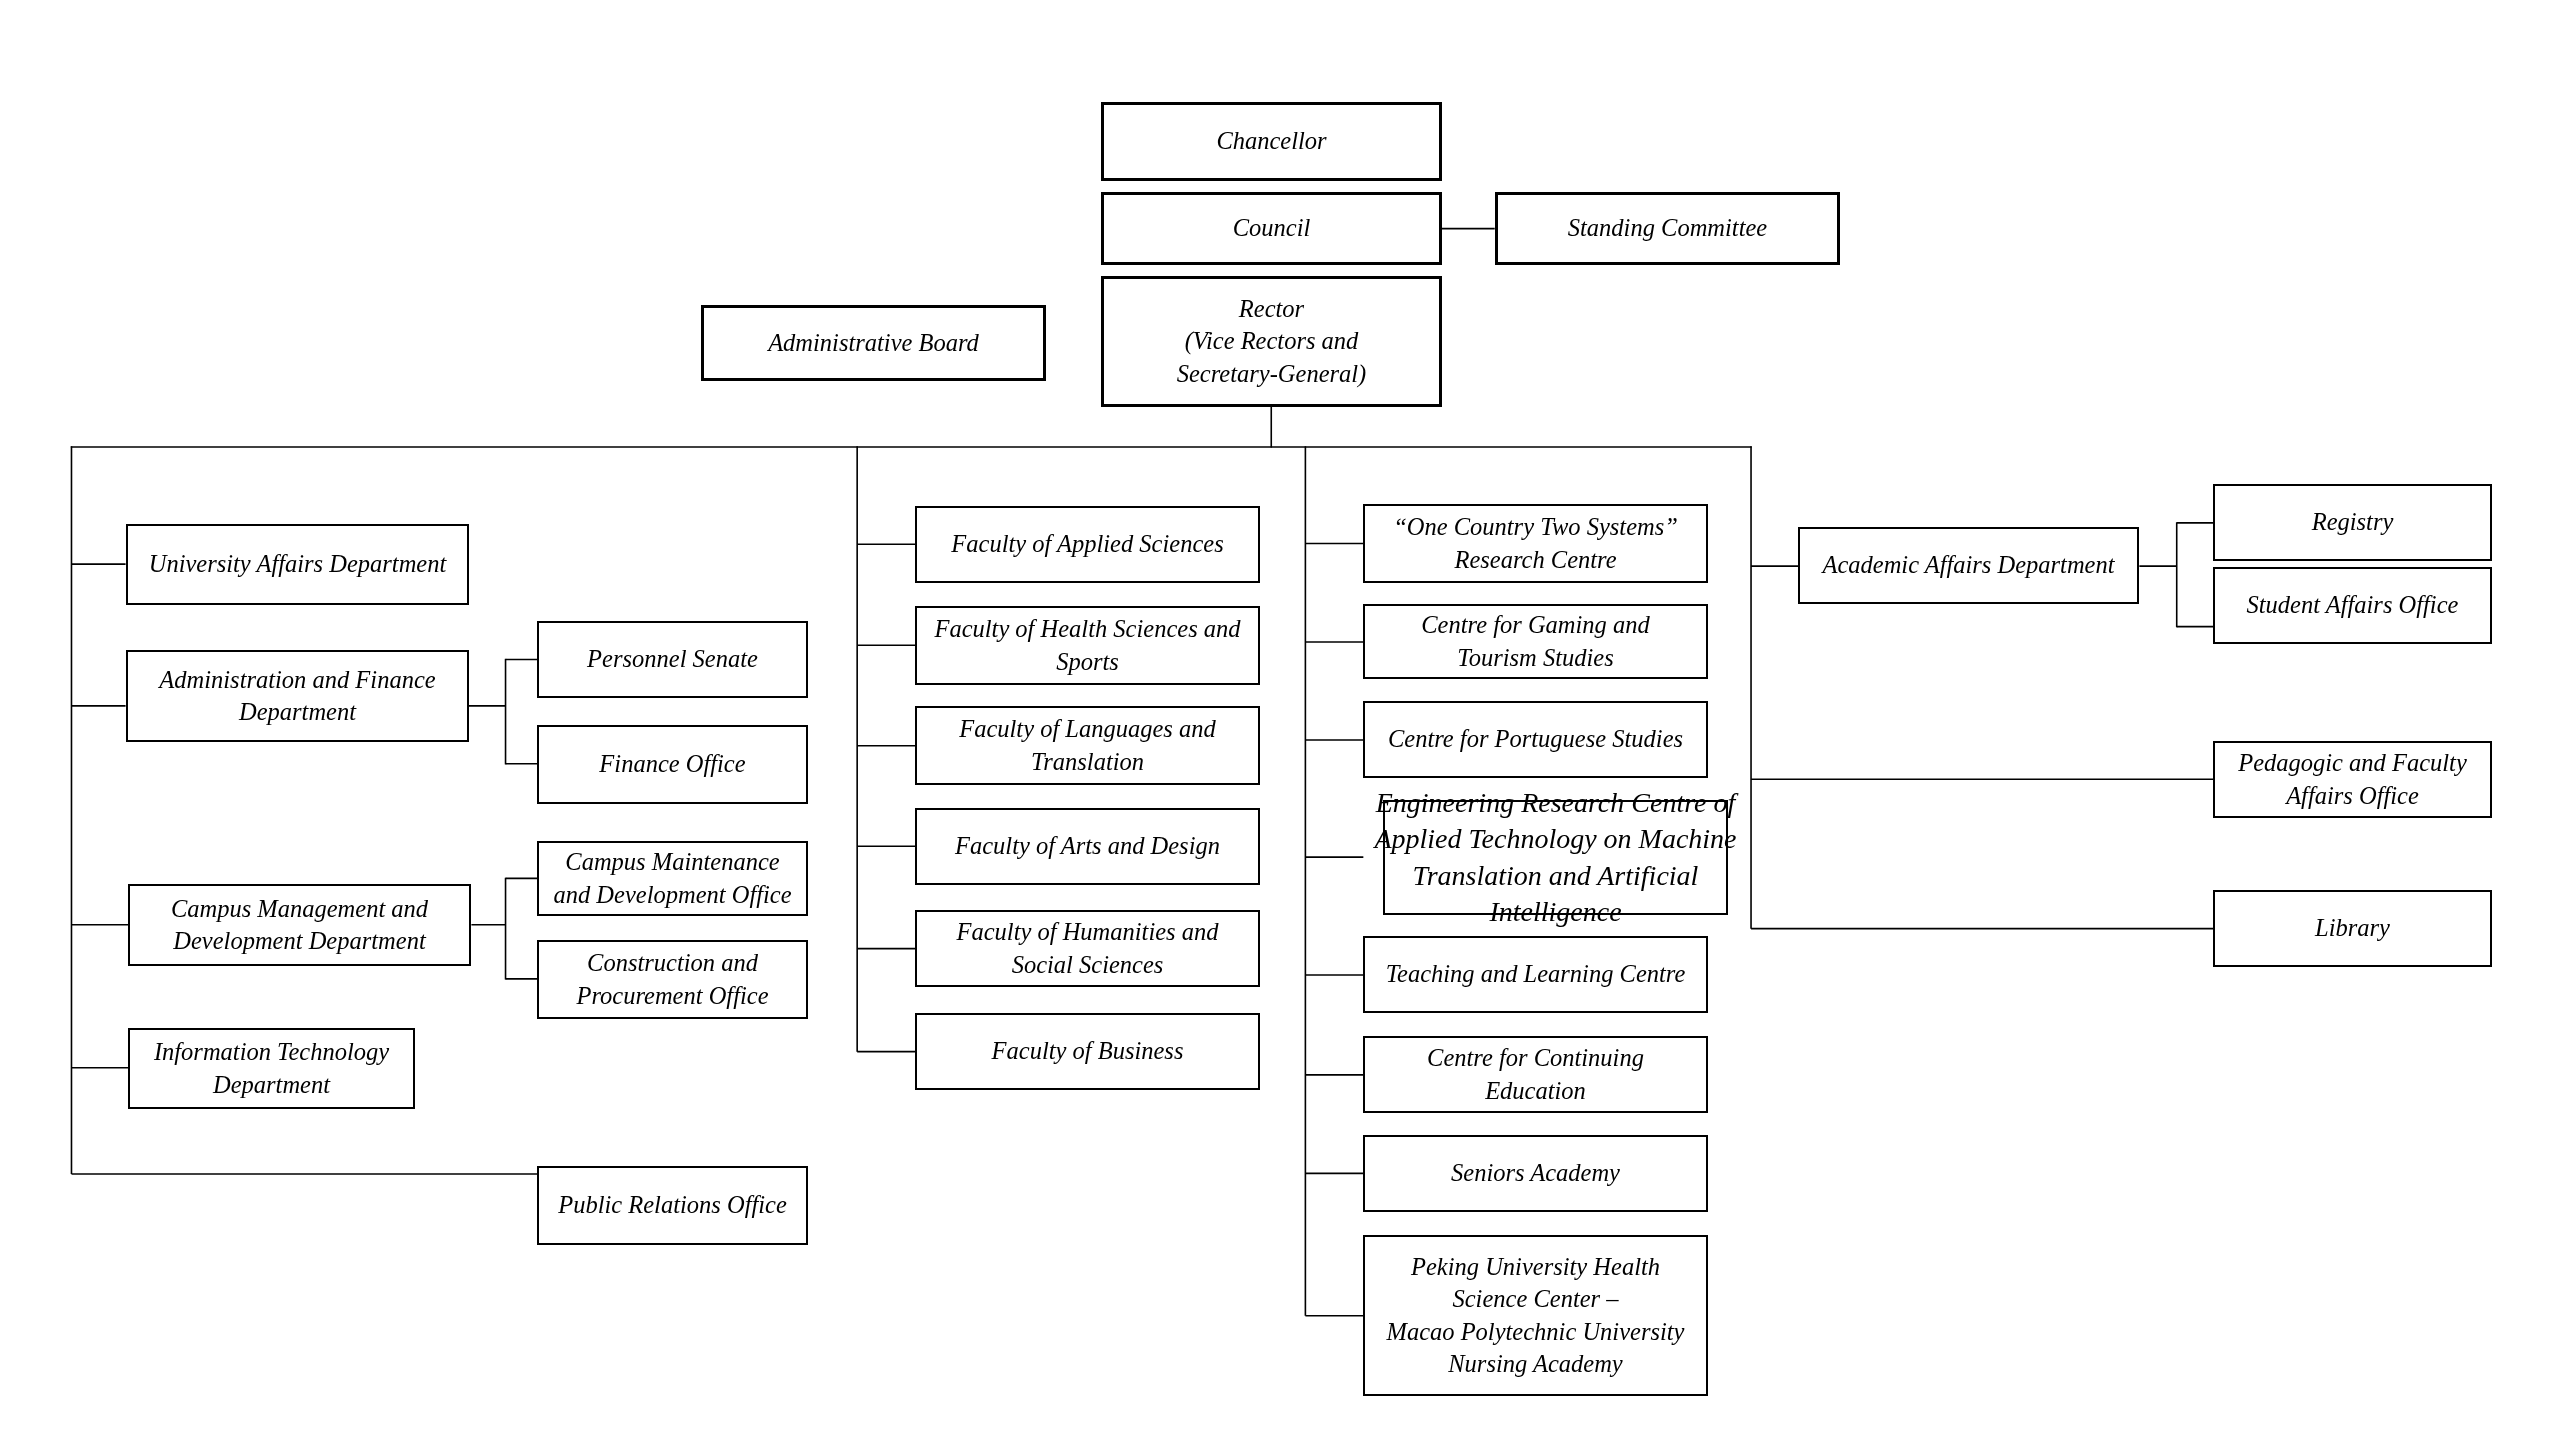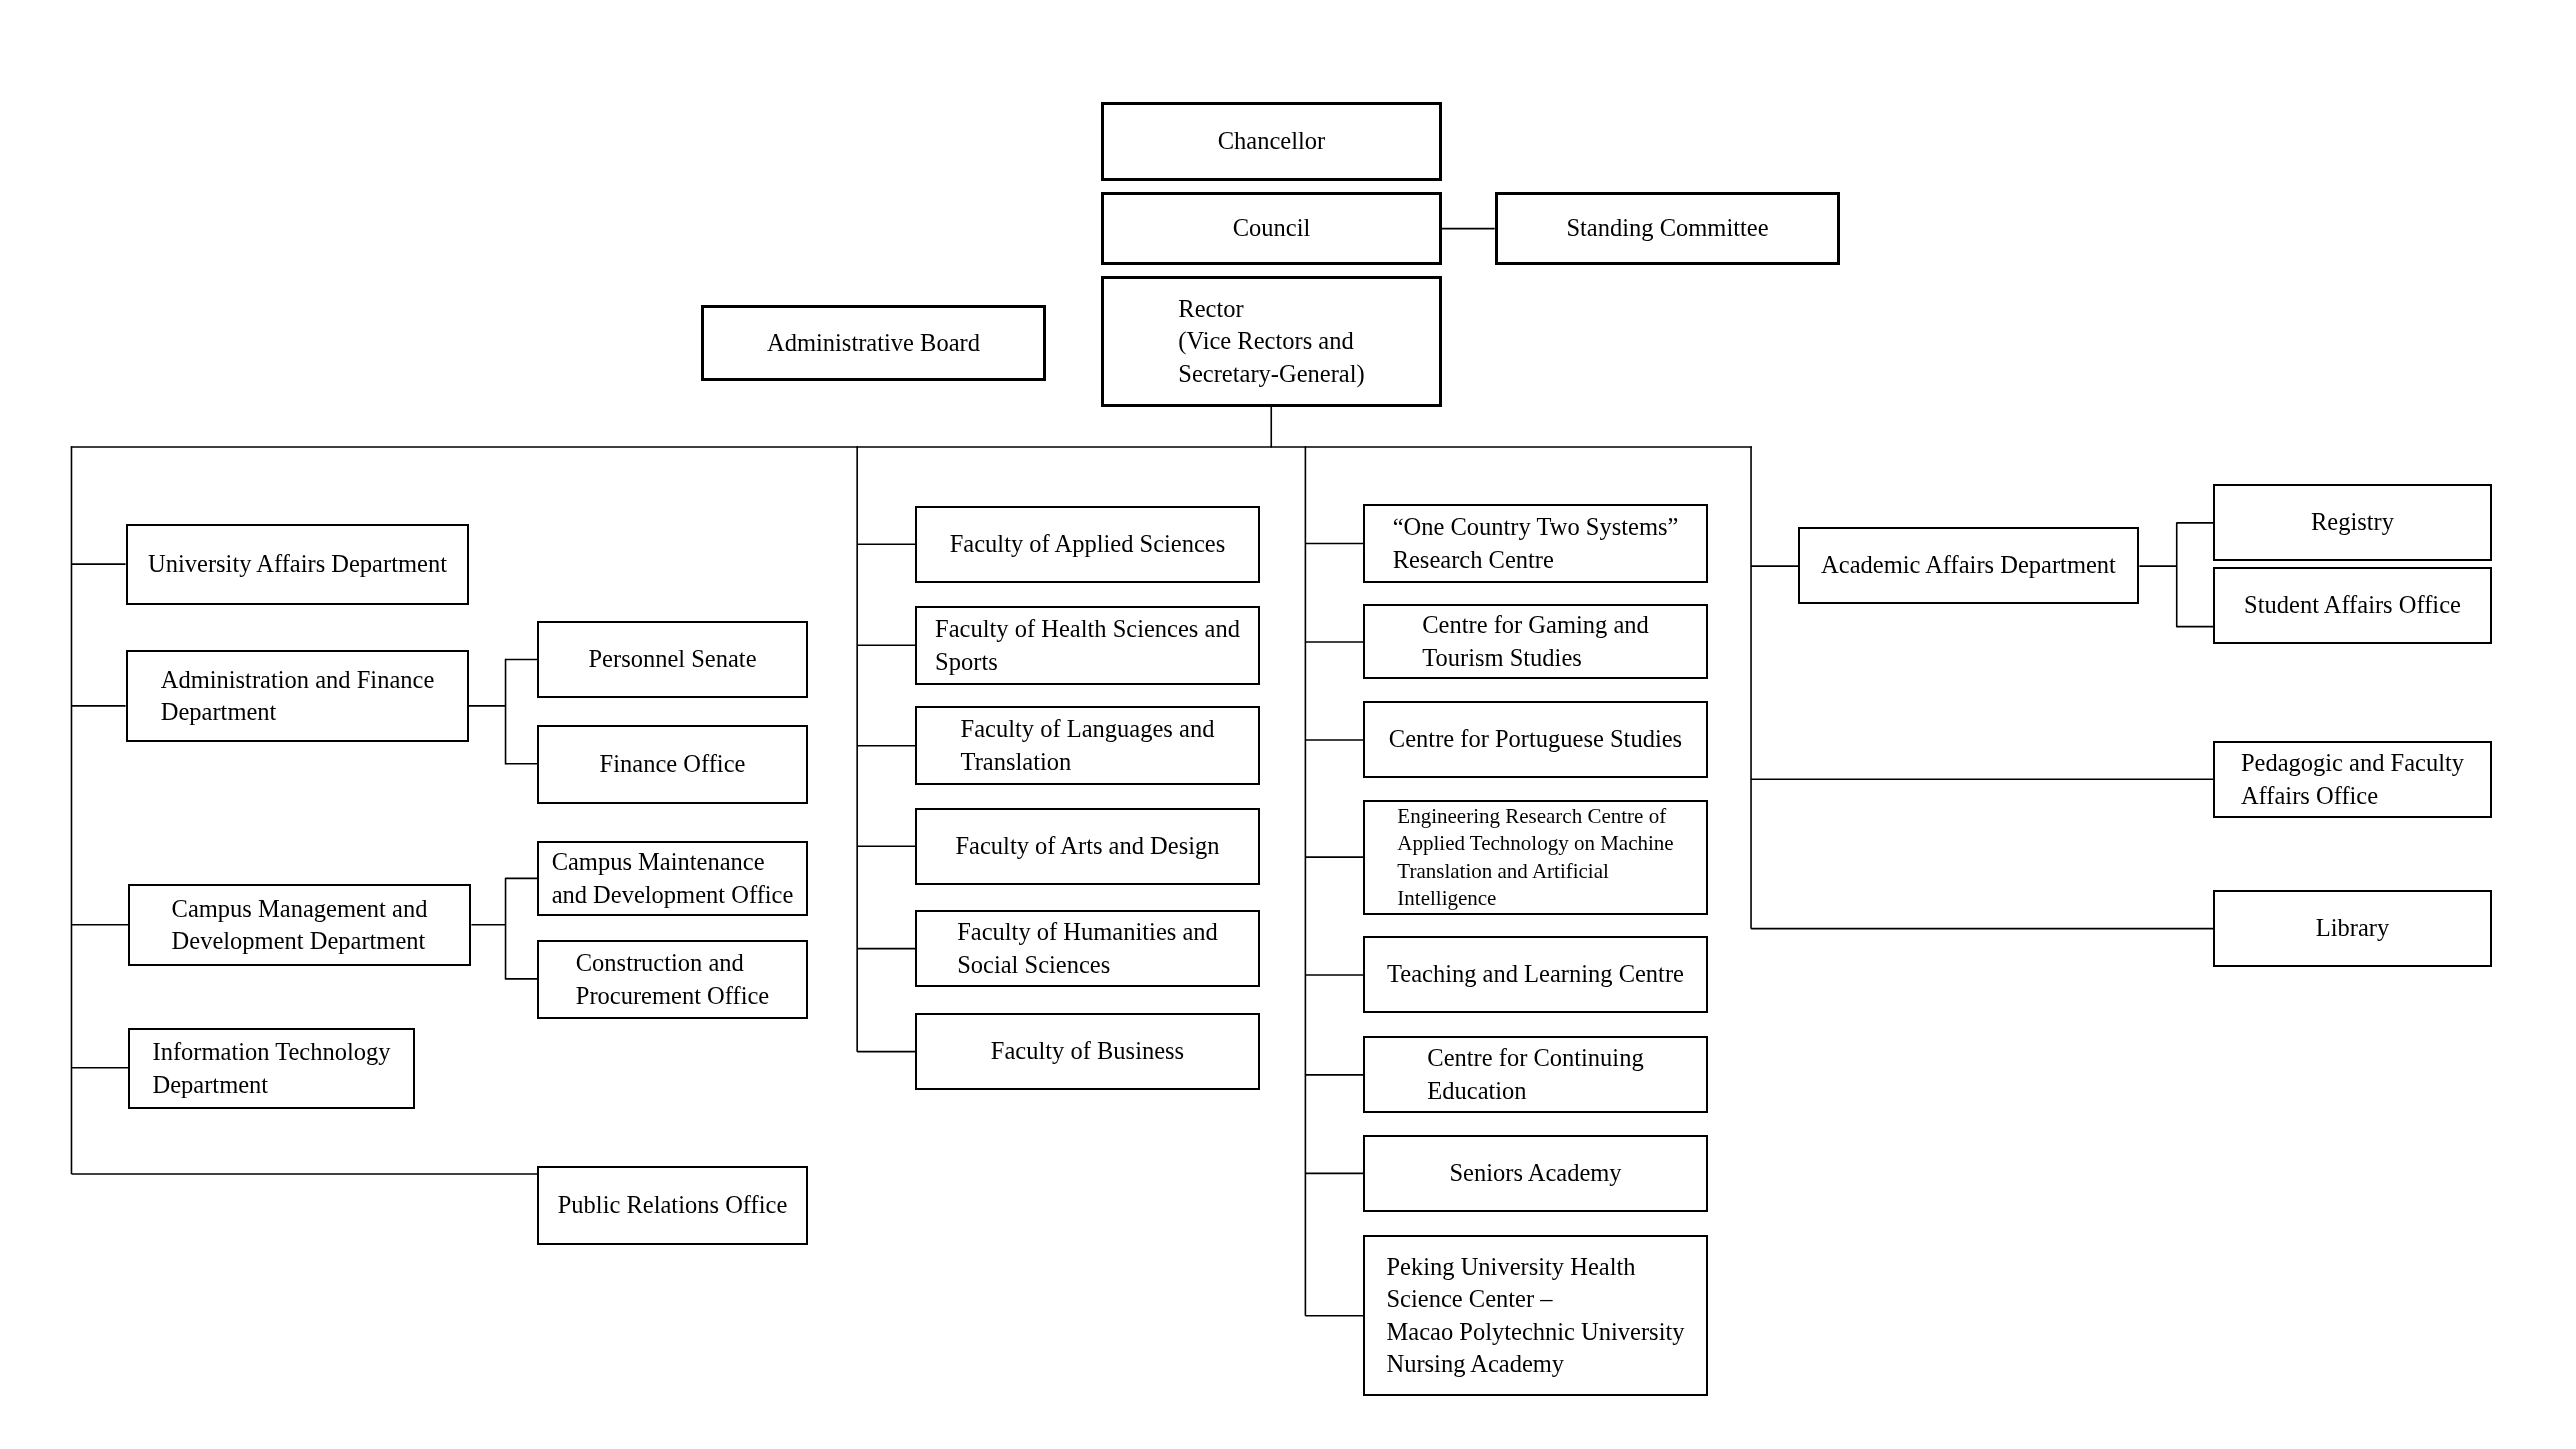--- a/index.html
+++ b/index.html
@@ -28,31 +28,33 @@
   }
   .node {
     position: absolute;
     box-sizing: border-box;
     border: 2.6px solid #000000;
     background: #ffffff;
     color: #000000;
     display: flex;
     align-items: center;
     justify-content: center;
-    text-align: left;
+    text-align: center;
     font-size: 24.5px;
     line-height: 1.32;
     white-space: pre;
+    font-style: italic;
   }
   .node.lvl1 {
     border-width: 3.9px;
   }
   .node.small {
-    font-size: 21px;
+    font-size: 28px;
     line-height: 1.3;
+    margin-left: 20px;
   }
 </style>
 </head>
 <body>
 
 <div class="stage">
 
   <svg class="wires" viewBox="0 0 4000 2250" xmlns="http://www.w3.org/2000/svg">
 
     <line x1="2239" y1="355" x2="2321" y2="355"></line>

